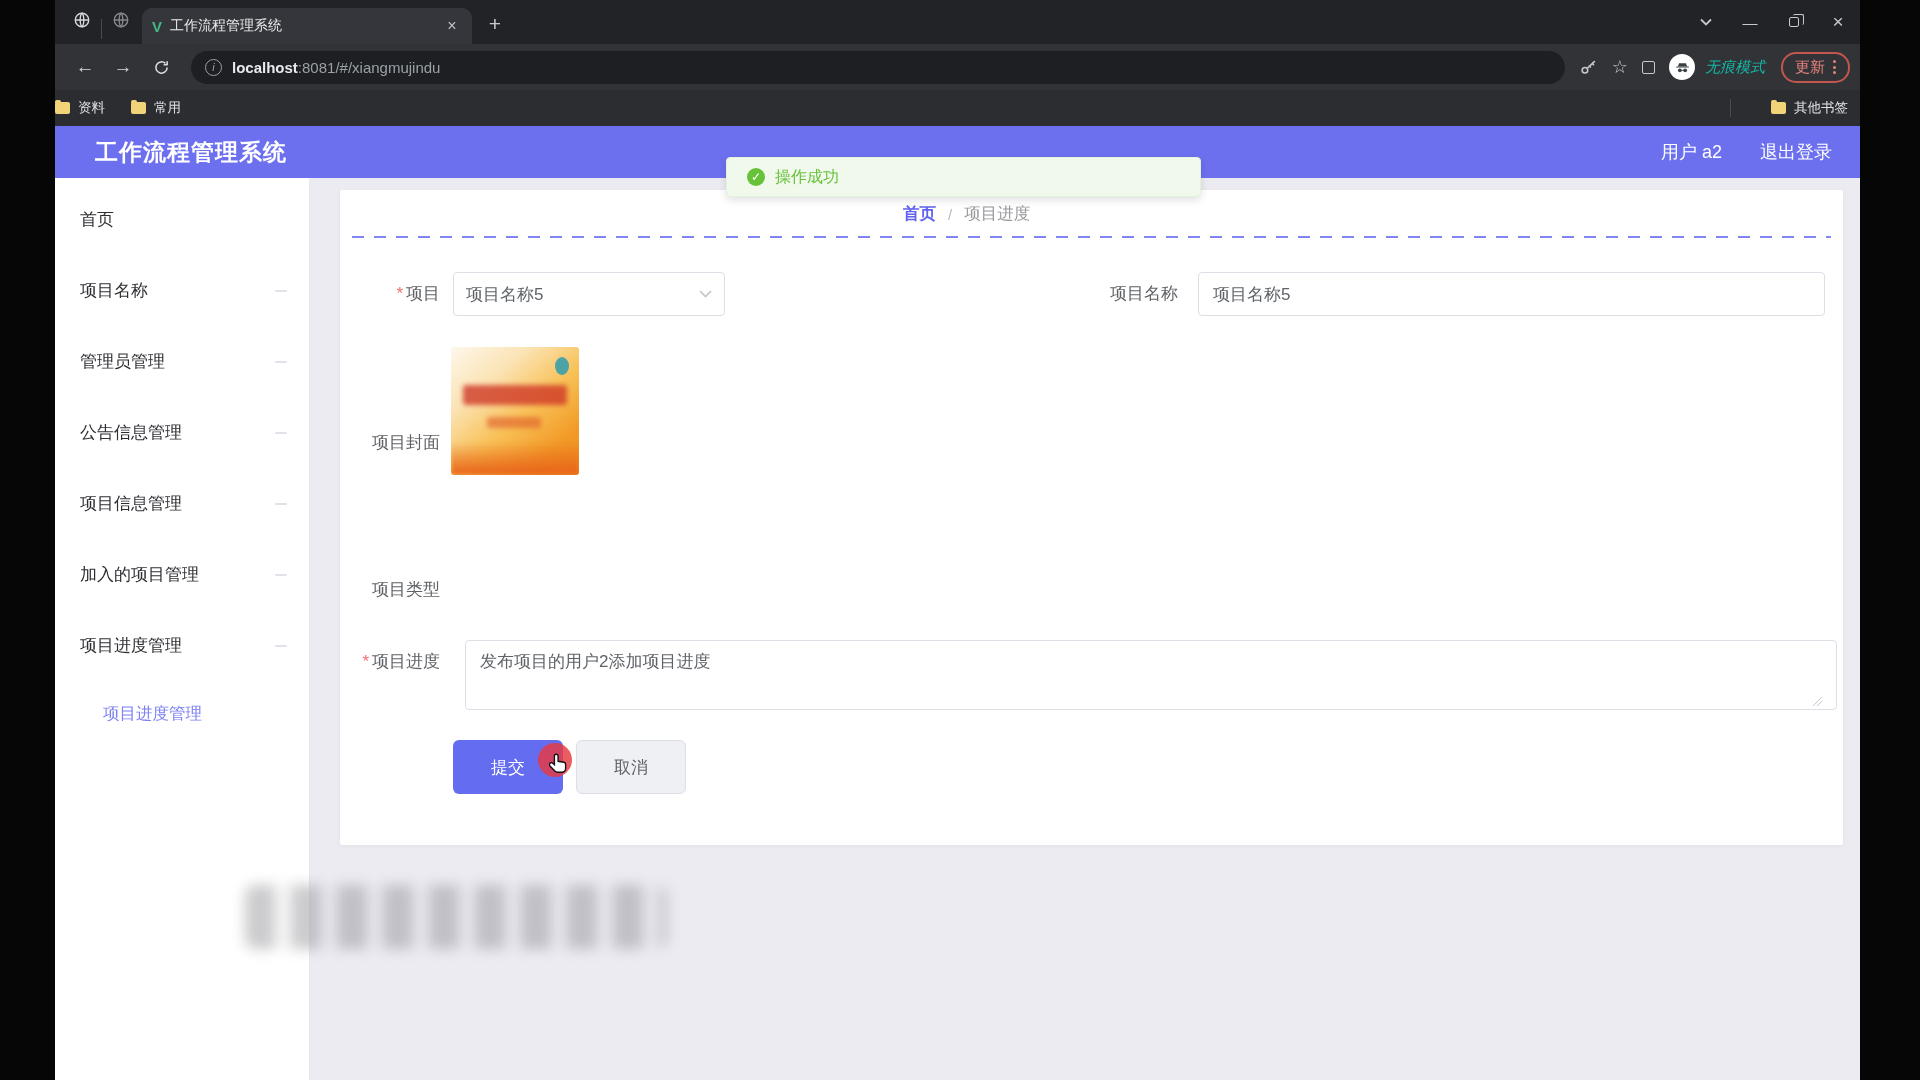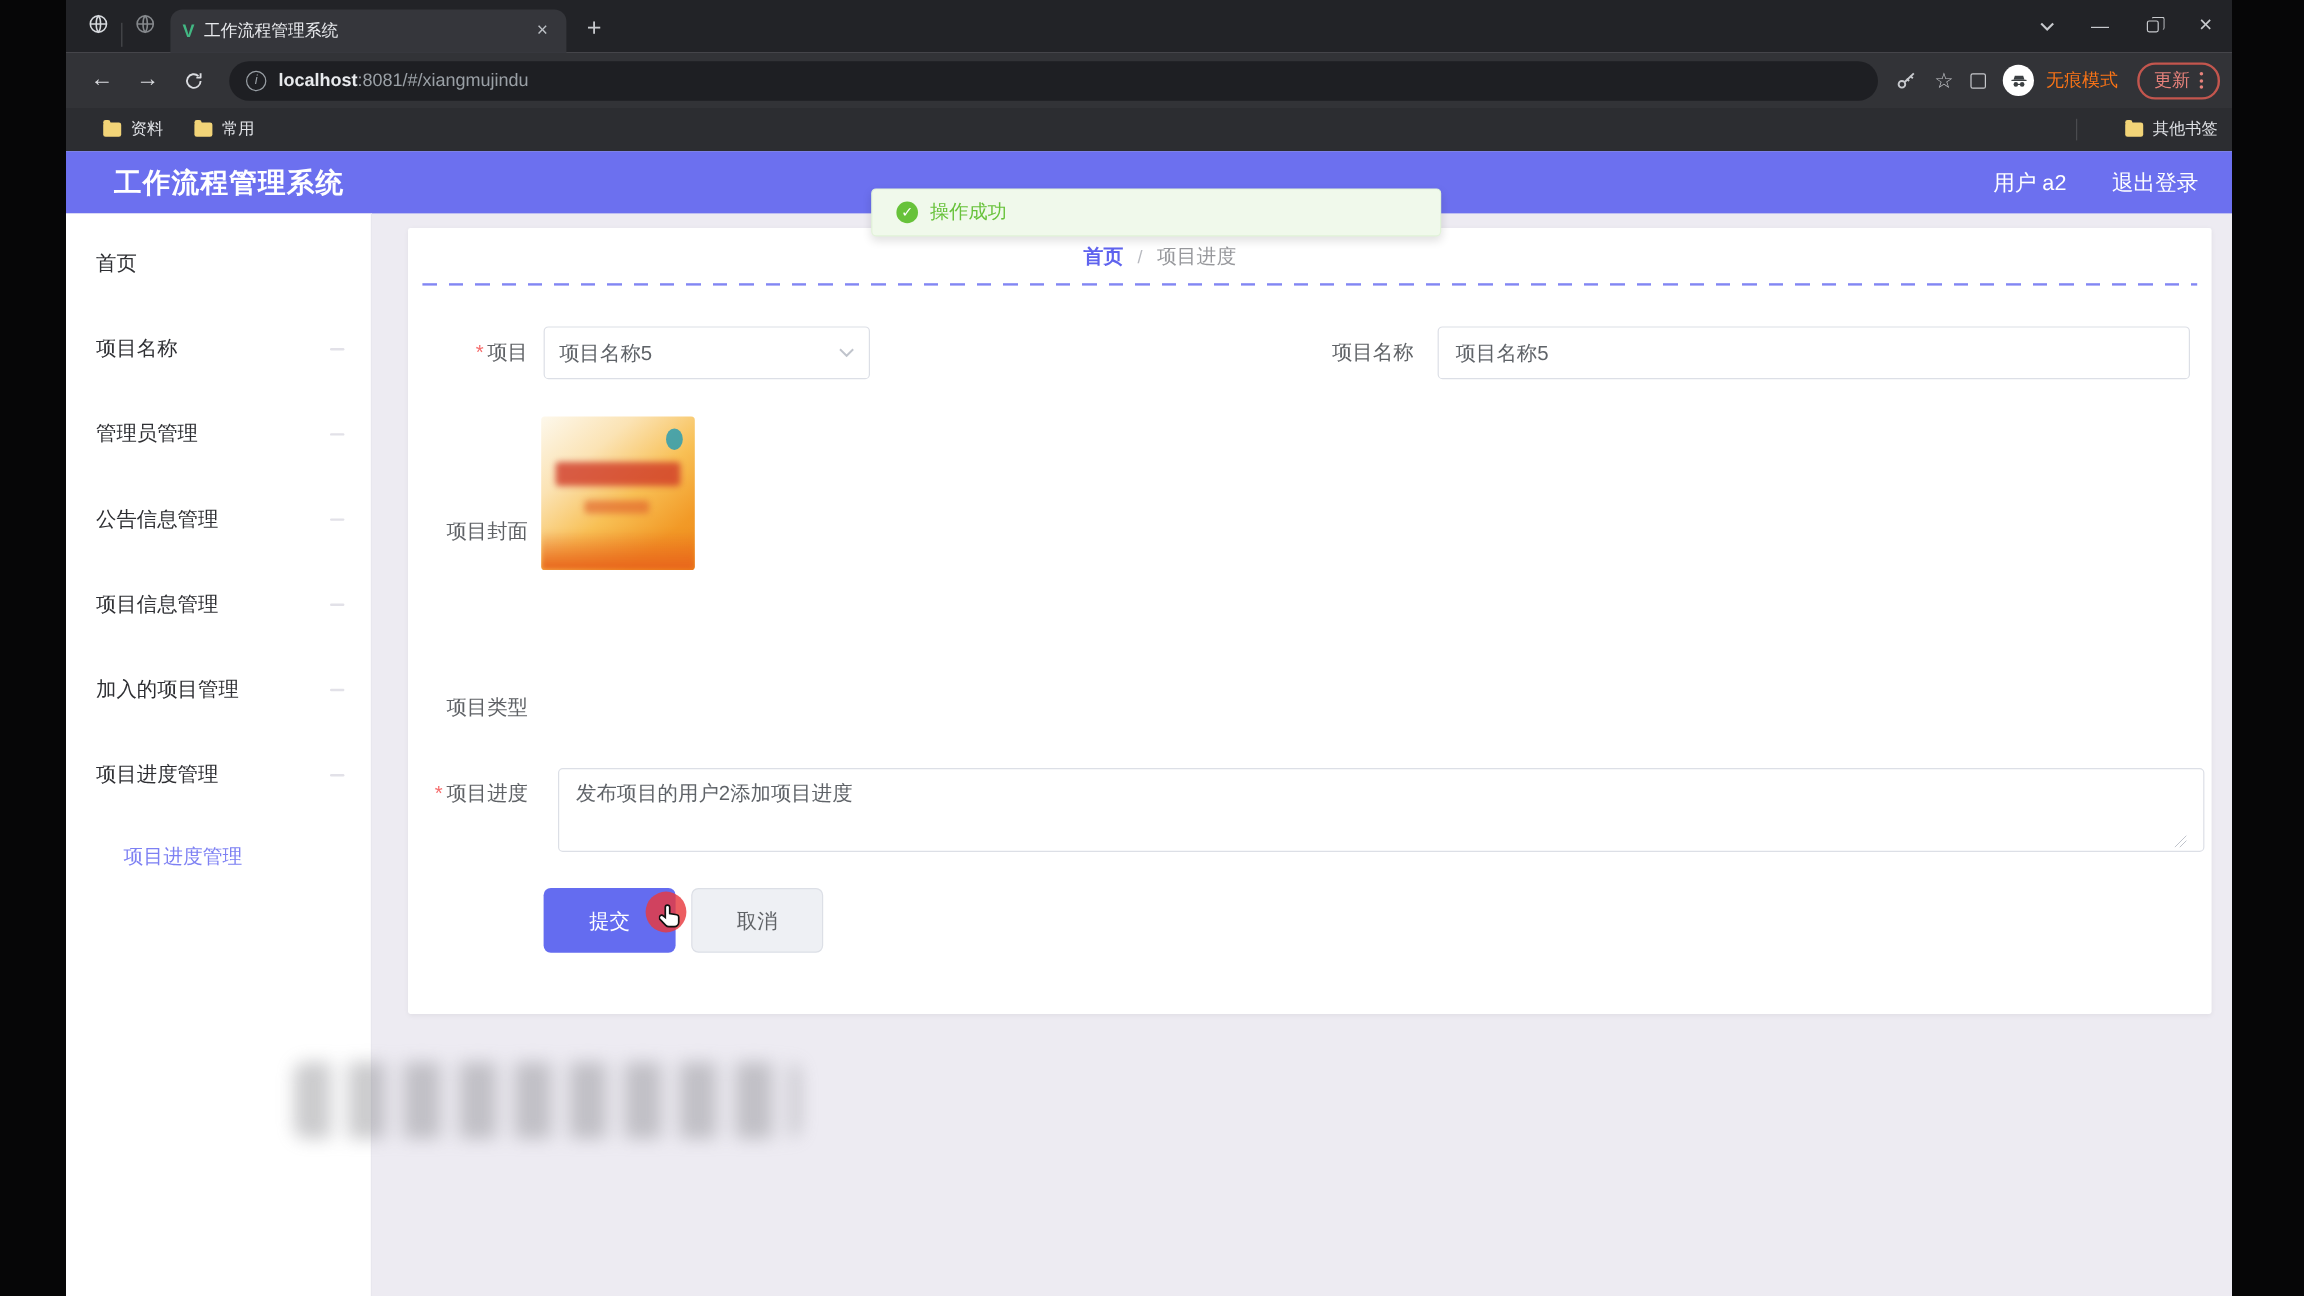--- a/index.html
+++ b/index.html
@@ -36,29 +36,29 @@
                padding:0 14px; gap:10px; margin:0 8px; min-width:0; }
   .info-badge { width:17px; height:17px; border:1.5px solid #9aa0a6; border-radius:50%; color:#9aa0a6;
                 font-size:11px; display:flex; align-items:center; justify-content:center; font-style:italic; flex:none; }
   .addr-text { font-size:15px; white-space:nowrap; overflow:hidden; }
   .addr-host { color:#e8eaed; font-weight:bold; }
   .addr-rest { color:#9aa0a6; }
   .tool-icons { display:flex; align-items:center; gap:14px; flex:none; }
   .tool-icon { color:#c7c9cd; font-size:18px; display:flex; align-items:center; justify-content:center; }
   .square-glyph { width:13px; height:13px; border:1.7px solid #c7c9cd; border-radius:2px; }
   .incog-badge { width:26px; height:26px; background:#fff; border-radius:50%; display:flex; align-items:center; justify-content:center; }
-  .incog-label { color:#f97316; font-size:15px; margin-left:-4px; }
+  .incog-label { color:#14b8a6; font-size:15px; margin-left:-4px;font-style:italic; }
   .update-pill { display:flex; align-items:center; gap:8px; border:2px solid #c3564e; border-radius:15px;
                  padding:4px 12px; margin-left:2px; }
   .update-text { color:#e8837c; font-size:15px; }
   .menu-dots { display:flex; flex-direction:column; gap:2.5px; }
   .menu-dots i { width:3px; height:3px; background:#e8837c; border-radius:50%; }
 
   
-  .bookmarks { height:36px; background:#2c2d31; display:flex; align-items:center; padding:0 12px 0 31px; gap:26px; flex:none; }
+  .bookmarks { height:36px; background:#2c2d31; display:flex; align-items:center; padding:0 12px 0 0; gap:26px; flex:none; }
   .bm-item { display:flex; align-items:center; gap:8px; color:#dfe1e5; font-size:13.5px; }
   .folder-glyph { width:15px; height:12px; background:#f2d478; border-radius:2px; position:relative; flex:none; }
   .folder-glyph::before { content:''; position:absolute; top:-2.5px; left:0; width:6px; height:3px; background:#f2d478; border-radius:2px 2px 0 0; }
   .bm-spacer { flex:1; }
   .bm-divider { width:1px; height:18px; background:#4a4b4f; margin-right:14px; }
 
   
   .app-header { height:52px; background:#6c70ef; display:flex; align-items:center; padding:0 28px 0 40px; flex:none; }
   .app-title { color:#ffffff; font-size:23px; font-weight:bold; letter-spacing:1px; }
   .hdr-spacer { flex:1; }

